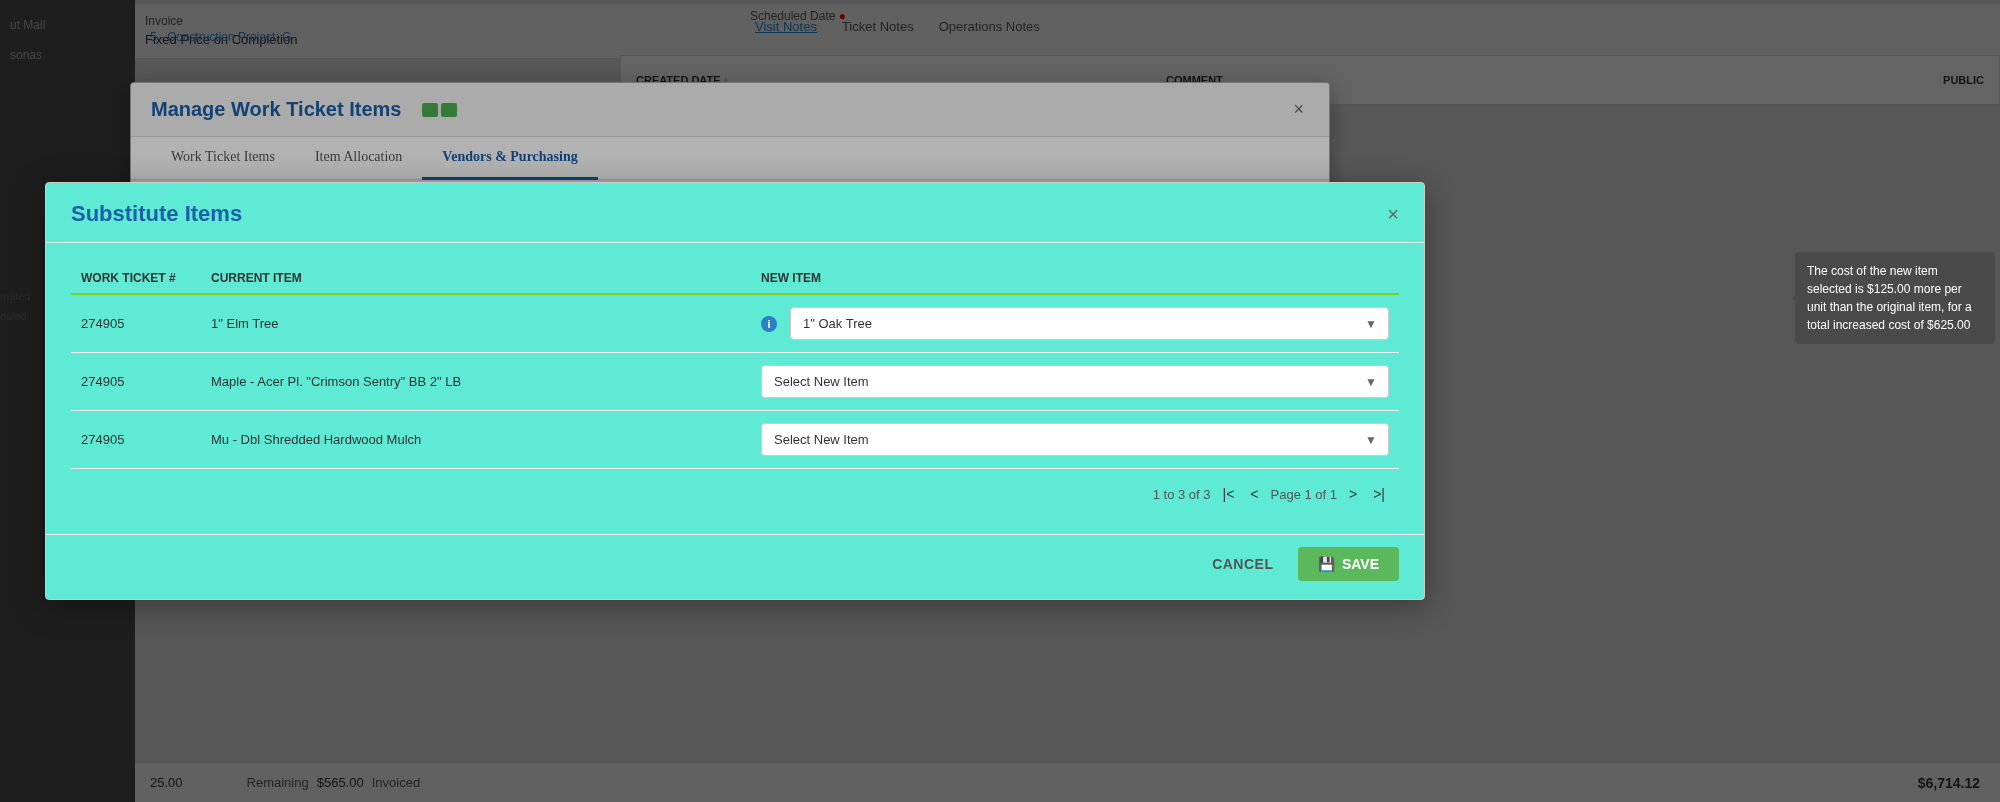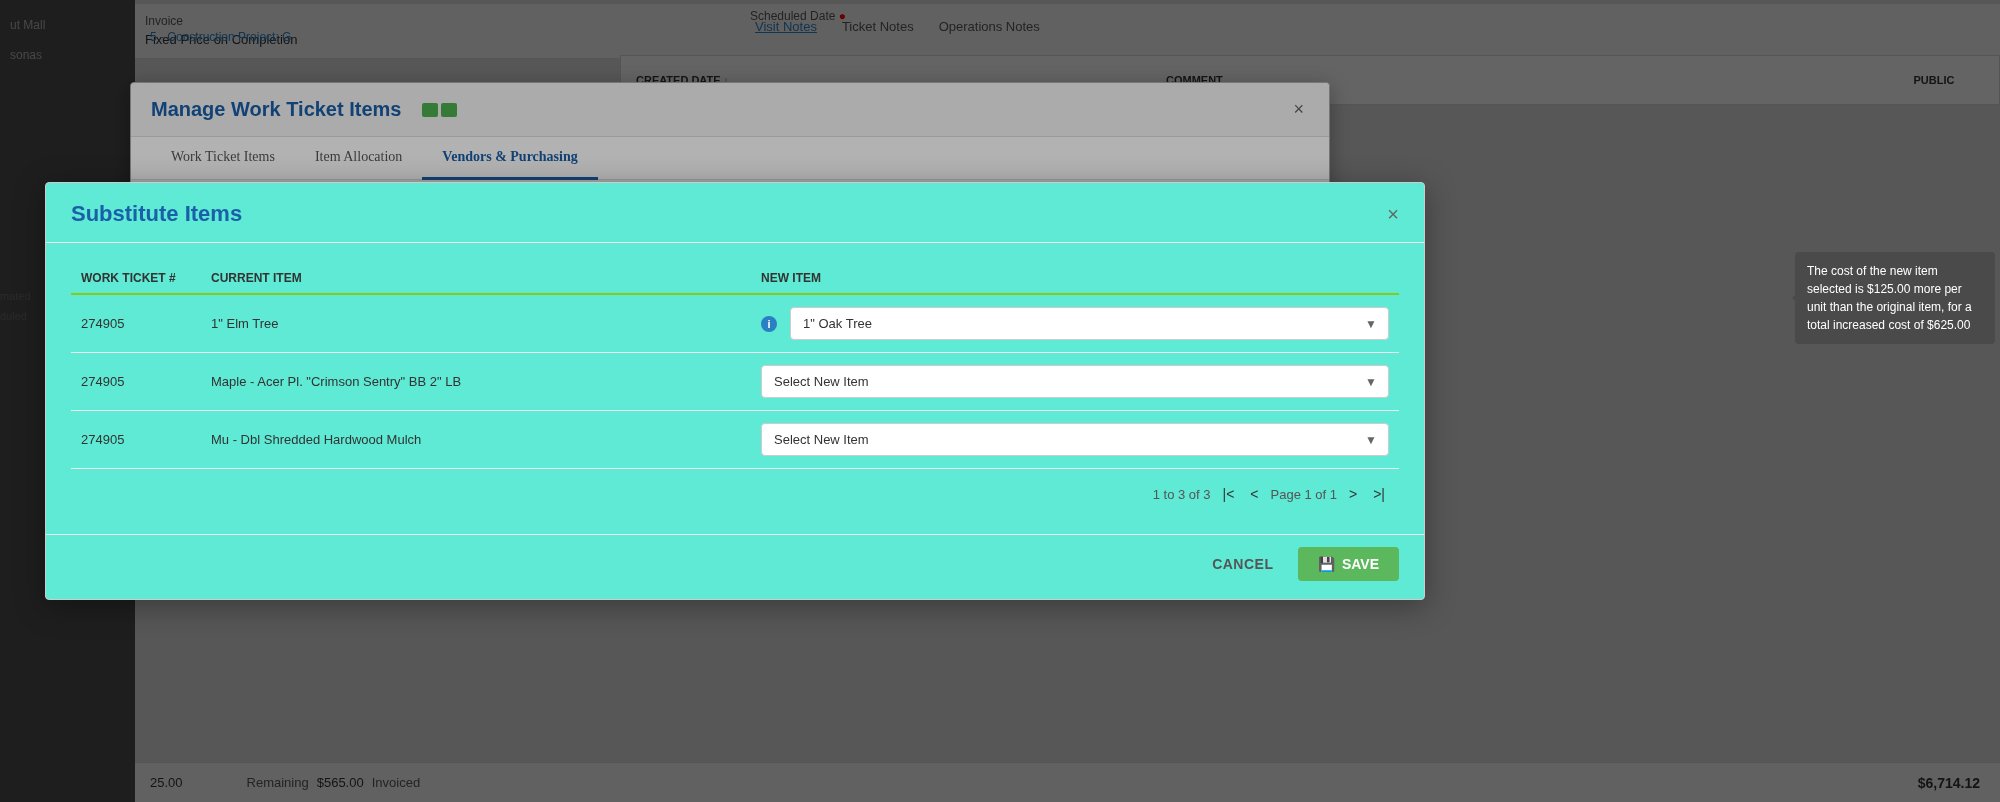--- a/index.html
+++ b/index.html
@@ -380,21 +380,21 @@
       <span style="font-size:13px;color:#555;">Operations Notes</span>
     </div>
   </div>
 
   <div style="position:absolute;top:55px;left:620px;right:0;height:50px;background:#f0f0f0;border:1px solid #ccc;display:flex;align-items:center;padding:0 15px;gap:0;">
     <span style="font-size:11px;font-weight:700;color:#333;width:280px;">
       <span>CREATED DATE</span> <span style="font-size:10px;">↓</span>
     </span>
     <span style="font-size:11px;font-weight:700;color:#333;width:250px;margin-top:12px;">CREATED BY</span>
     <span style="font-size:11px;font-weight:700;color:#333;flex:1;">COMMENT</span>
-    <span style="font-size:11px;font-weight:700;color:#333;width:100px;text-align:center;">PUBLIC</span>
+    <span style="font-size:11px;font-weight:700;color:#333;width:100px;text-align:right;">PUBLIC</span>
   </div>
 
   <div style="position:absolute;top:30px;left:150px;font-size:12px;color:#2b7fc3;">5 - Construction Project: G</div>
 
   <div style="position:absolute;top:170px;left:145px;font-size:12px;color:#555;font-weight:600;">chments</div>
   <div style="position:absolute;top:195px;left:145px;font-size:12px;color:#2b7fc3;cursor:pointer;">UPLOAD</div>
   <div style="position:absolute;top:290px;left:0px;font-size:11px;color:#666;">mated</div>
   <div style="position:absolute;top:310px;left:0px;font-size:11px;color:#666;">duled</div>
 
   <div style="position:absolute;bottom:0;left:135px;right:0;height:40px;background:#e8e8e8;border-top:1px solid #ccc;display:flex;align-items:center;padding:0 15px;">

